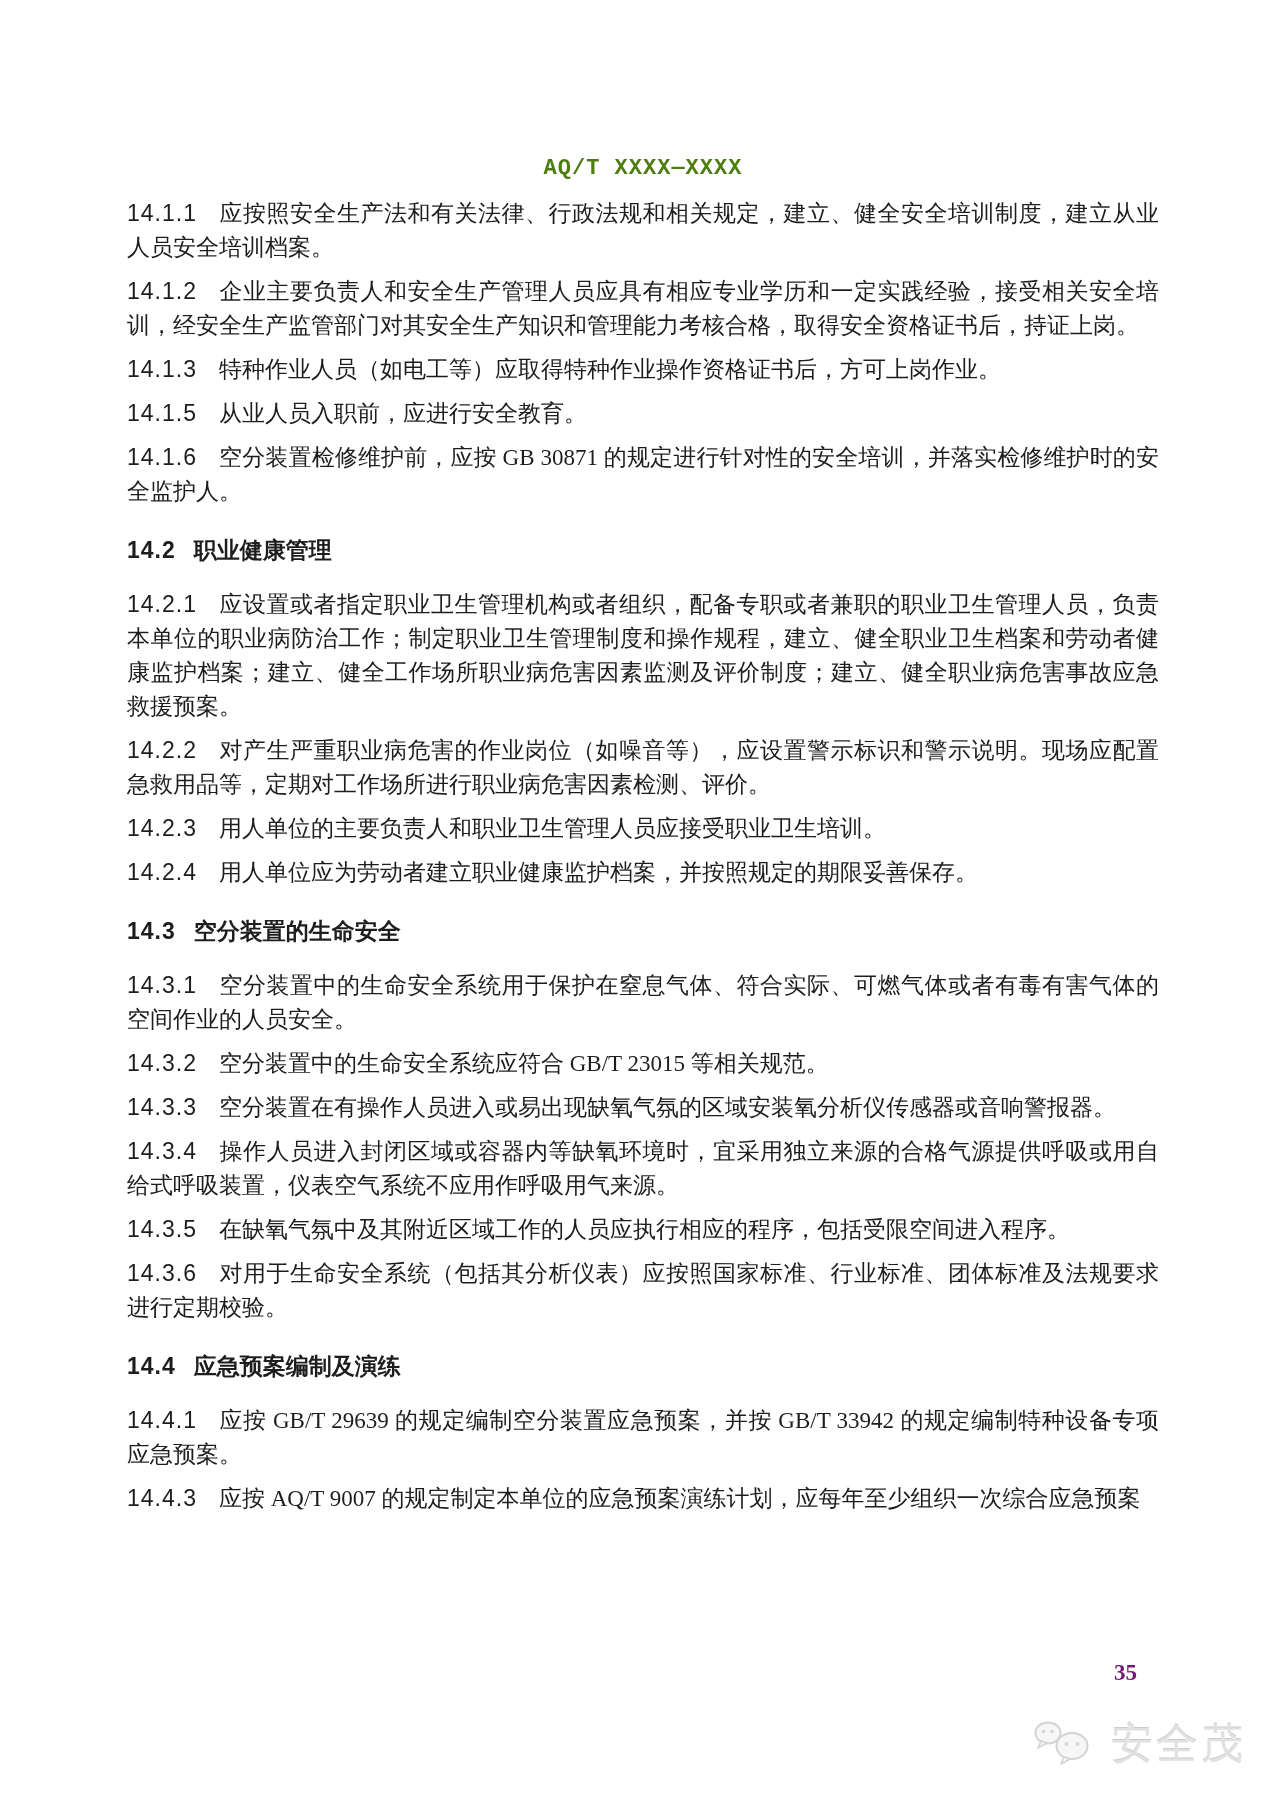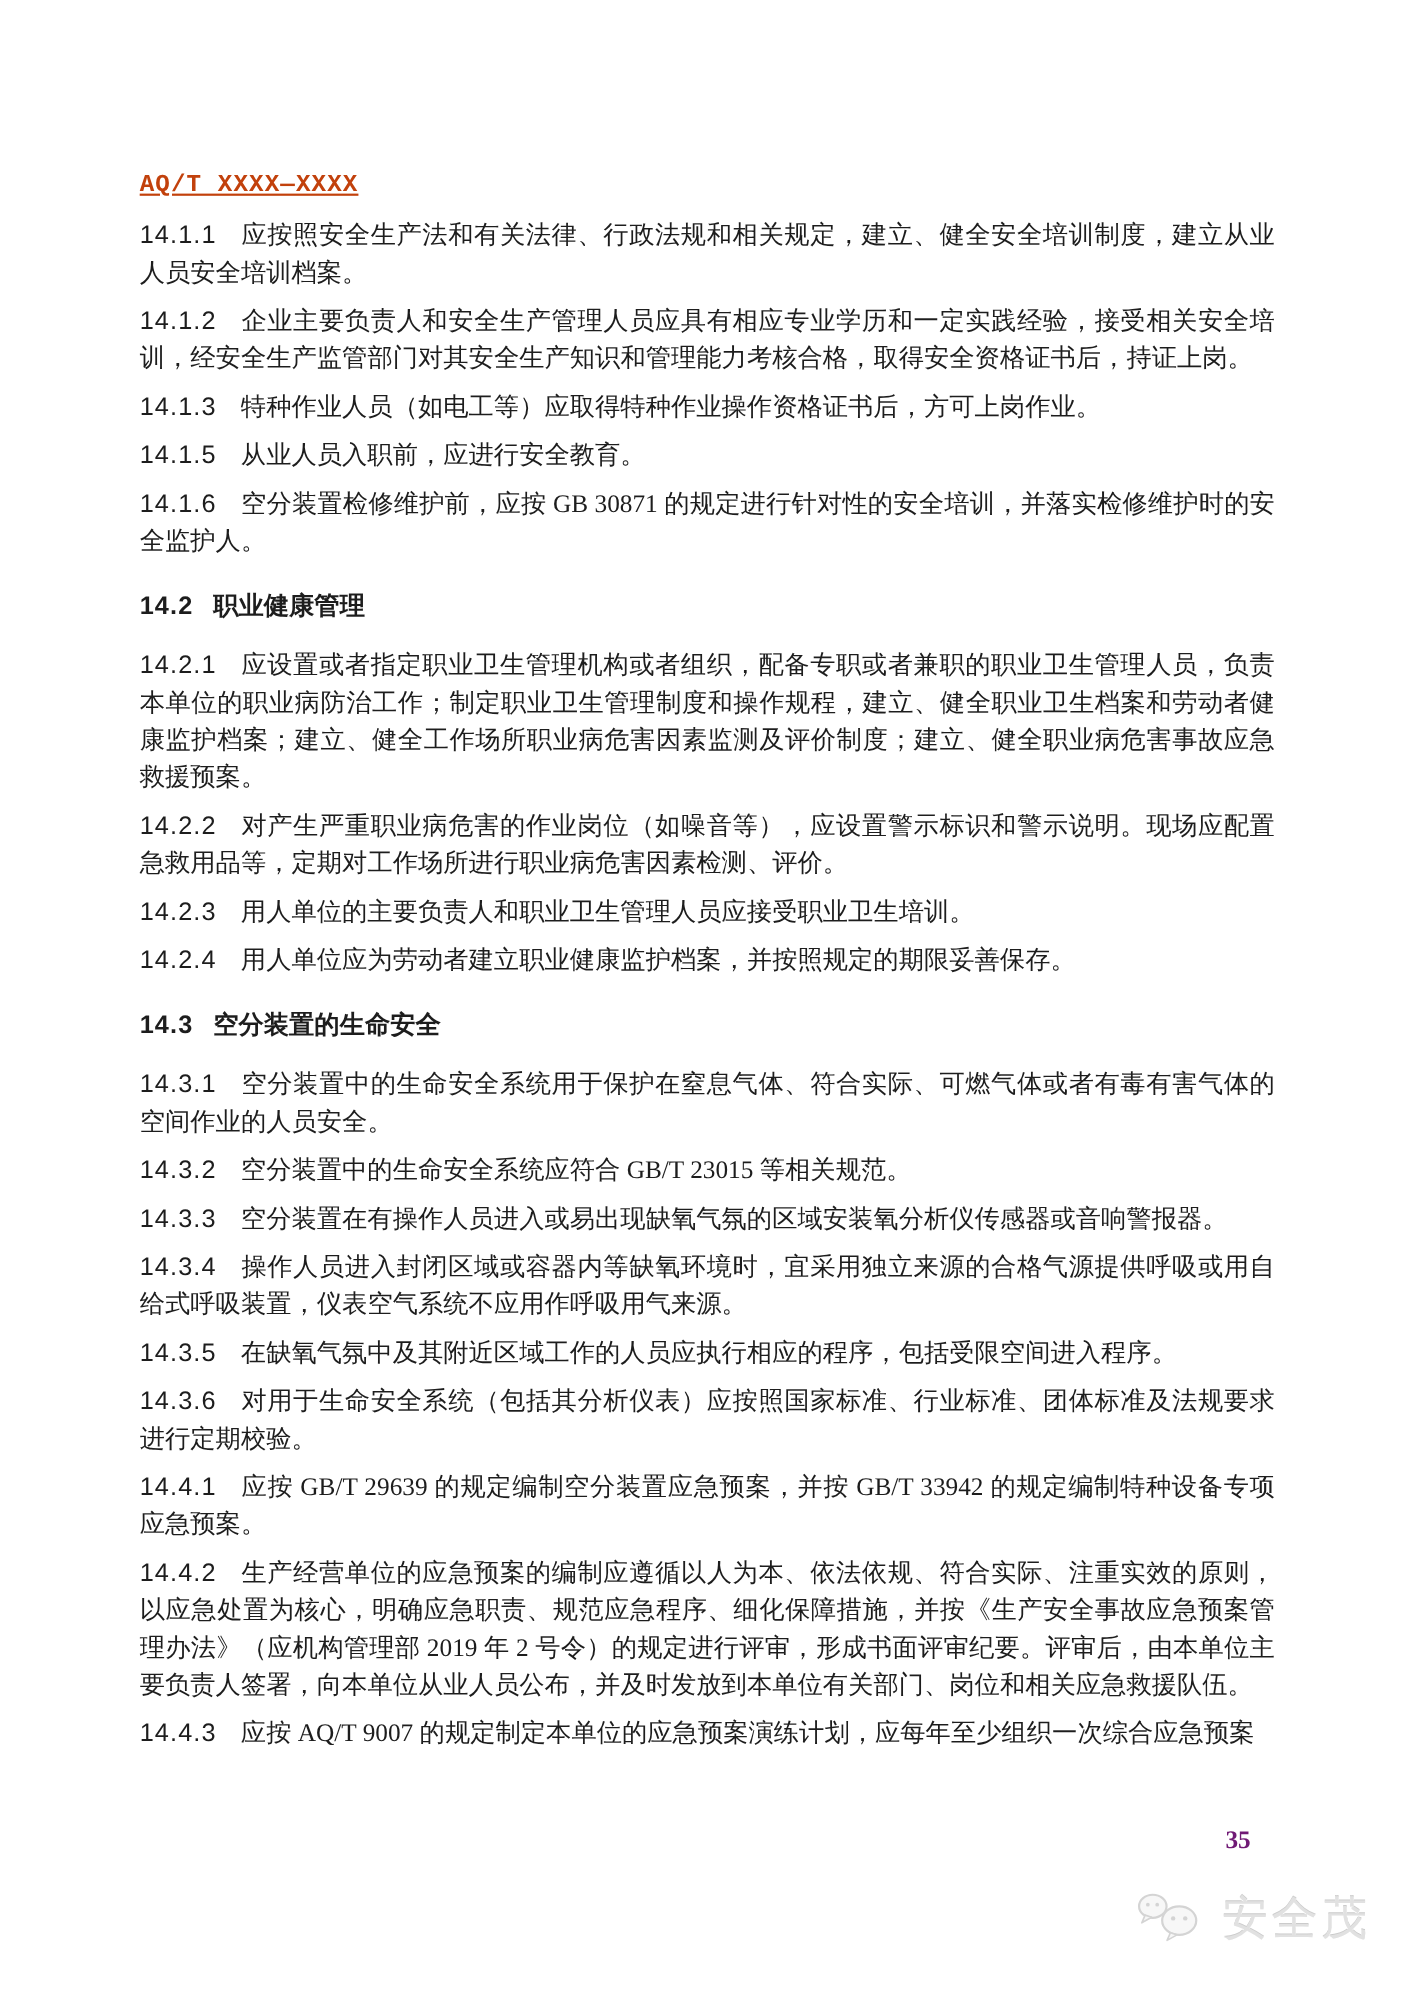--- a/index.html
+++ b/index.html
@@ -9,27 +9,26 @@
     position:relative;
     overflow:hidden;
     font-family:"Liberation Serif","DejaVu Serif",serif;
     color:#1d1d1d;
   }
   .page { position:absolute; inset:0; }
 
   .doc-header {
     position:absolute;
     top:156px; left:127px; width:1032px;
-    text-align:left;
+    text-align:center;
     font-family:"Liberation Mono","DejaVu Sans Mono",monospace;
     font-weight:600;
     font-size:22px;
     letter-spacing:1px;
-    color:#c2410c;
-    text-decoration:underline;
+    color:#4d7c0f;
   }
 
   .content {
     position:absolute;
     top:194px; left:127px; width:1032px;
     font-size:23px;
     line-height:34px;
     text-align:justify;
   }
   .clause { margin:9px 0; }
@@ -111,24 +110,24 @@
     <p class="clause"><span class="cnum">14.3.2</span><span>空分装置中的生命安全系统应符合 GB/T 23015 等相关规范。</span></p>
 
     <p class="clause"><span class="cnum">14.3.3</span><span>空分装置在有操作人员进入或易出现缺氧气氛的区域安装氧分析仪传感器或音响警报器。</span></p>
 
     <p class="clause"><span class="cnum">14.3.4</span><span>操作人员进入封闭区域或容器内等缺氧环境时，宜采用独立来源的合格气源提供呼吸或用自给式呼吸装置，仪表空气系统不应用作呼吸用气来源。</span></p>
 
     <p class="clause"><span class="cnum">14.3.5</span><span>在缺氧气氛中及其附近区域工作的人员应执行相应的程序，包括受限空间进入程序。</span></p>
 
     <p class="clause"><span class="cnum">14.3.6</span><span>对用于生命安全系统（包括其分析仪表）应按照国家标准、行业标准、团体标准及法规要求进行定期校验。</span></p>
 
+    <h3 class="hd"><span class="cnum">14.4</span><span>应急预案编制及演练</span></h3>
 
     <p class="clause"><span class="cnum">14.4.1</span><span>应按 GB/T  29639 的规定编制空分装置应急预案，并按 GB/T  33942 的规定编制特种设备专项应急预案。</span></p>
 
-    <p class="clause"><span class="cnum">14.4.2</span><span>生产经营单位的应急预案的编制应遵循以人为本、依法依规、符合实际、注重实效的原则，以应急处置为核心，明确应急职责、规范应急程序、细化保障措施，并按《生产安全事故应急预案管理办法》（应机构管理部 2019 年 2 号令）的规定进行评审，形成书面评审纪要。评审后，由本单位主要负责人签署，向本单位从业人员公布，并及时发放到本单位有关部门、岗位和相关应急救援队伍。</span></p>
 
     <p class="clause"><span class="cnum">14.4.3</span><span>应按 AQ/T  9007 的规定制定本单位的应急预案演练计划，应每年至少组织一次综合应急预案</span></p>
 
   </div>
 
   <div class="page-number">35</div>
 
   <div class="watermark">
     <span>
       <svg width="58" height="48" viewBox="0 0 58 48" fill="none" xmlns="http://www.w3.org/2000/svg">

